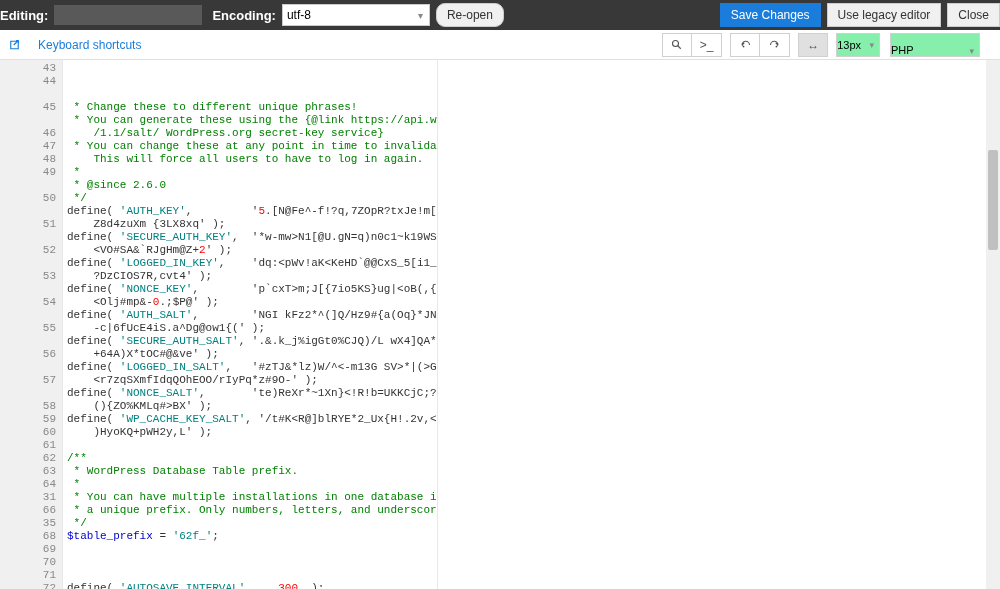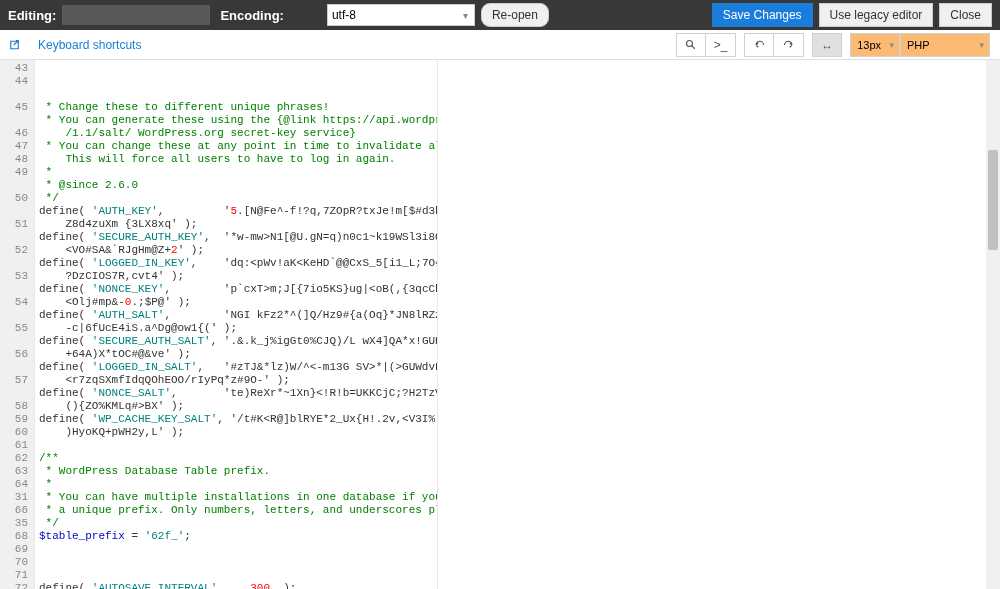--- a/index.html
+++ b/index.html
@@ -1,44 +1,44 @@
 <!DOCTYPE html>
 <html><head>
 <meta charset="utf-8">
 <style>
 * { margin: 0; padding: 0; box-sizing: border-box; }
 body { font-family: Arial, sans-serif; font-size: 13px; background: #fff; }
 
-.topbar { background: #383838; height: 30px; display: flex; align-items: center; padding: 0 8px; color: #fff; }
+.topbar { background: #383838; height: 30px; display: flex; align-items: center; padding: 0 0; color: #fff; }
 .topbar-label { font-weight: bold; margin-right: 6px; font-size: 13px; }
 .editing-field { background: #595959; border: none; height: 20px; width: 148px; margin-right: 10px; padding: 0 4px; }
-.encoding-select { background: #fff; border: 1px solid #ccc; height: 22px; width: 148px; font-size: 12px; padding: 0 4px; position: relative; display: inline-flex; align-items: center; color: #000; margin-left: 37px; }
+.encoding-select { background: #fff; border: 1px solid #ccc; height: 22px; width: 148px; font-size: 12px; padding: 0 4px; position: relative; display: inline-flex; align-items: center; color: #000; }
 .encoding-select::after { content: "▾"; position: absolute; right: 6px; color: #888; font-size: 10px; }
 .btn { background: #f0f0f0; border: 1px solid #ccc; padding: 4px 10px; font-size: 12px; color: #333; cursor: pointer; margin-left: 6px; }
 .btn-reopen { margin-left: 6px; border-radius: 9px; }
 .spacer { flex: 1; }
 .btn-legacy { }
 .btn-primary { background: #1a7ddb; color: #fff; border: 1px solid #1a7ddb; }
 .btn-close { }
 
 .subbar { background: #fff; border-bottom: 1px solid #e0e0e0; height: 30px; display: flex; align-items: center; padding: 0 10px; }
 .kb-link { color: #1a7ddb; font-size: 12px; display: flex; align-items: center; gap: 16px; }
 .kb-link svg { fill: #1a7ddb; }
 .subspacer { flex: 1; }
 .toolbar { display: flex; align-items: center; gap: 0; }
 .tool-btn { border: 1px solid #d0d0d0; background: #fff; width: 30px; height: 24px; display: flex; align-items: center; justify-content: center; font-size: 12px; color: #555; }
 .tool-btn.active { background: #e0e0e0; }
 .tool-group { display: flex; margin-right: 8px; }
 .tool-group .tool-btn:not(:first-child) { border-left: none; }
-.size-select, .lang-select { border: 1px solid #d0d0d0; height: 24px; font-size: 11px; padding: 0 18px 0 6px; background: #fdba74; display: inline-flex; align-items: center; position: relative; margin-right: 0; }
+.size-select, .lang-select { border: 1px solid #d0d0d0; height: 24px; font-size: 11px; padding: 0 18px 0 0; background: #86efac; display: inline-flex; align-items: center; position: relative; margin-right: 10px; }
 .size-select::after, .lang-select::after { content: "▾"; position: absolute; right: 5px; color: #888; font-size: 9px; }
-.lang-select { width: 90px; }
+.lang-select { width: 90px; align-items: flex-end; }
 
 .editor { display: flex; height: calc(589px - 60px); position: relative; }
-.gutter { width: 35px; background: #f0f0f0; text-align: right; padding: 2px 6px 2px 0; font-family: "Courier New", monospace; font-size: 11px; color: #888; line-height: 13px; border-right: 1px solid #e8e8e8; }
+.gutter { width: 63px; background: #f0f0f0; text-align: right; padding: 2px 6px 2px 0; font-family: "Courier New", monospace; font-size: 11px; color: #888; line-height: 13px; border-right: 1px solid #e8e8e8; }
 .gutter div { height: 13px; }
 .code { flex: 1; font-family: "Courier New", monospace; font-size: 11px; line-height: 13px; padding: 2px 0 2px 4px; white-space: pre; color: #333; position: relative; overflow: hidden; }
 .code-line { height: 13px; }
 .c-comment { color: #008000; }
 .c-string { color: #008080; }
 .c-var { color: #0000cc; }
 .c-func { color: #333; }
 .c-num { color: #ff0000; }
 
 .split-border { width: 1px; background: #e8e8e8; }

